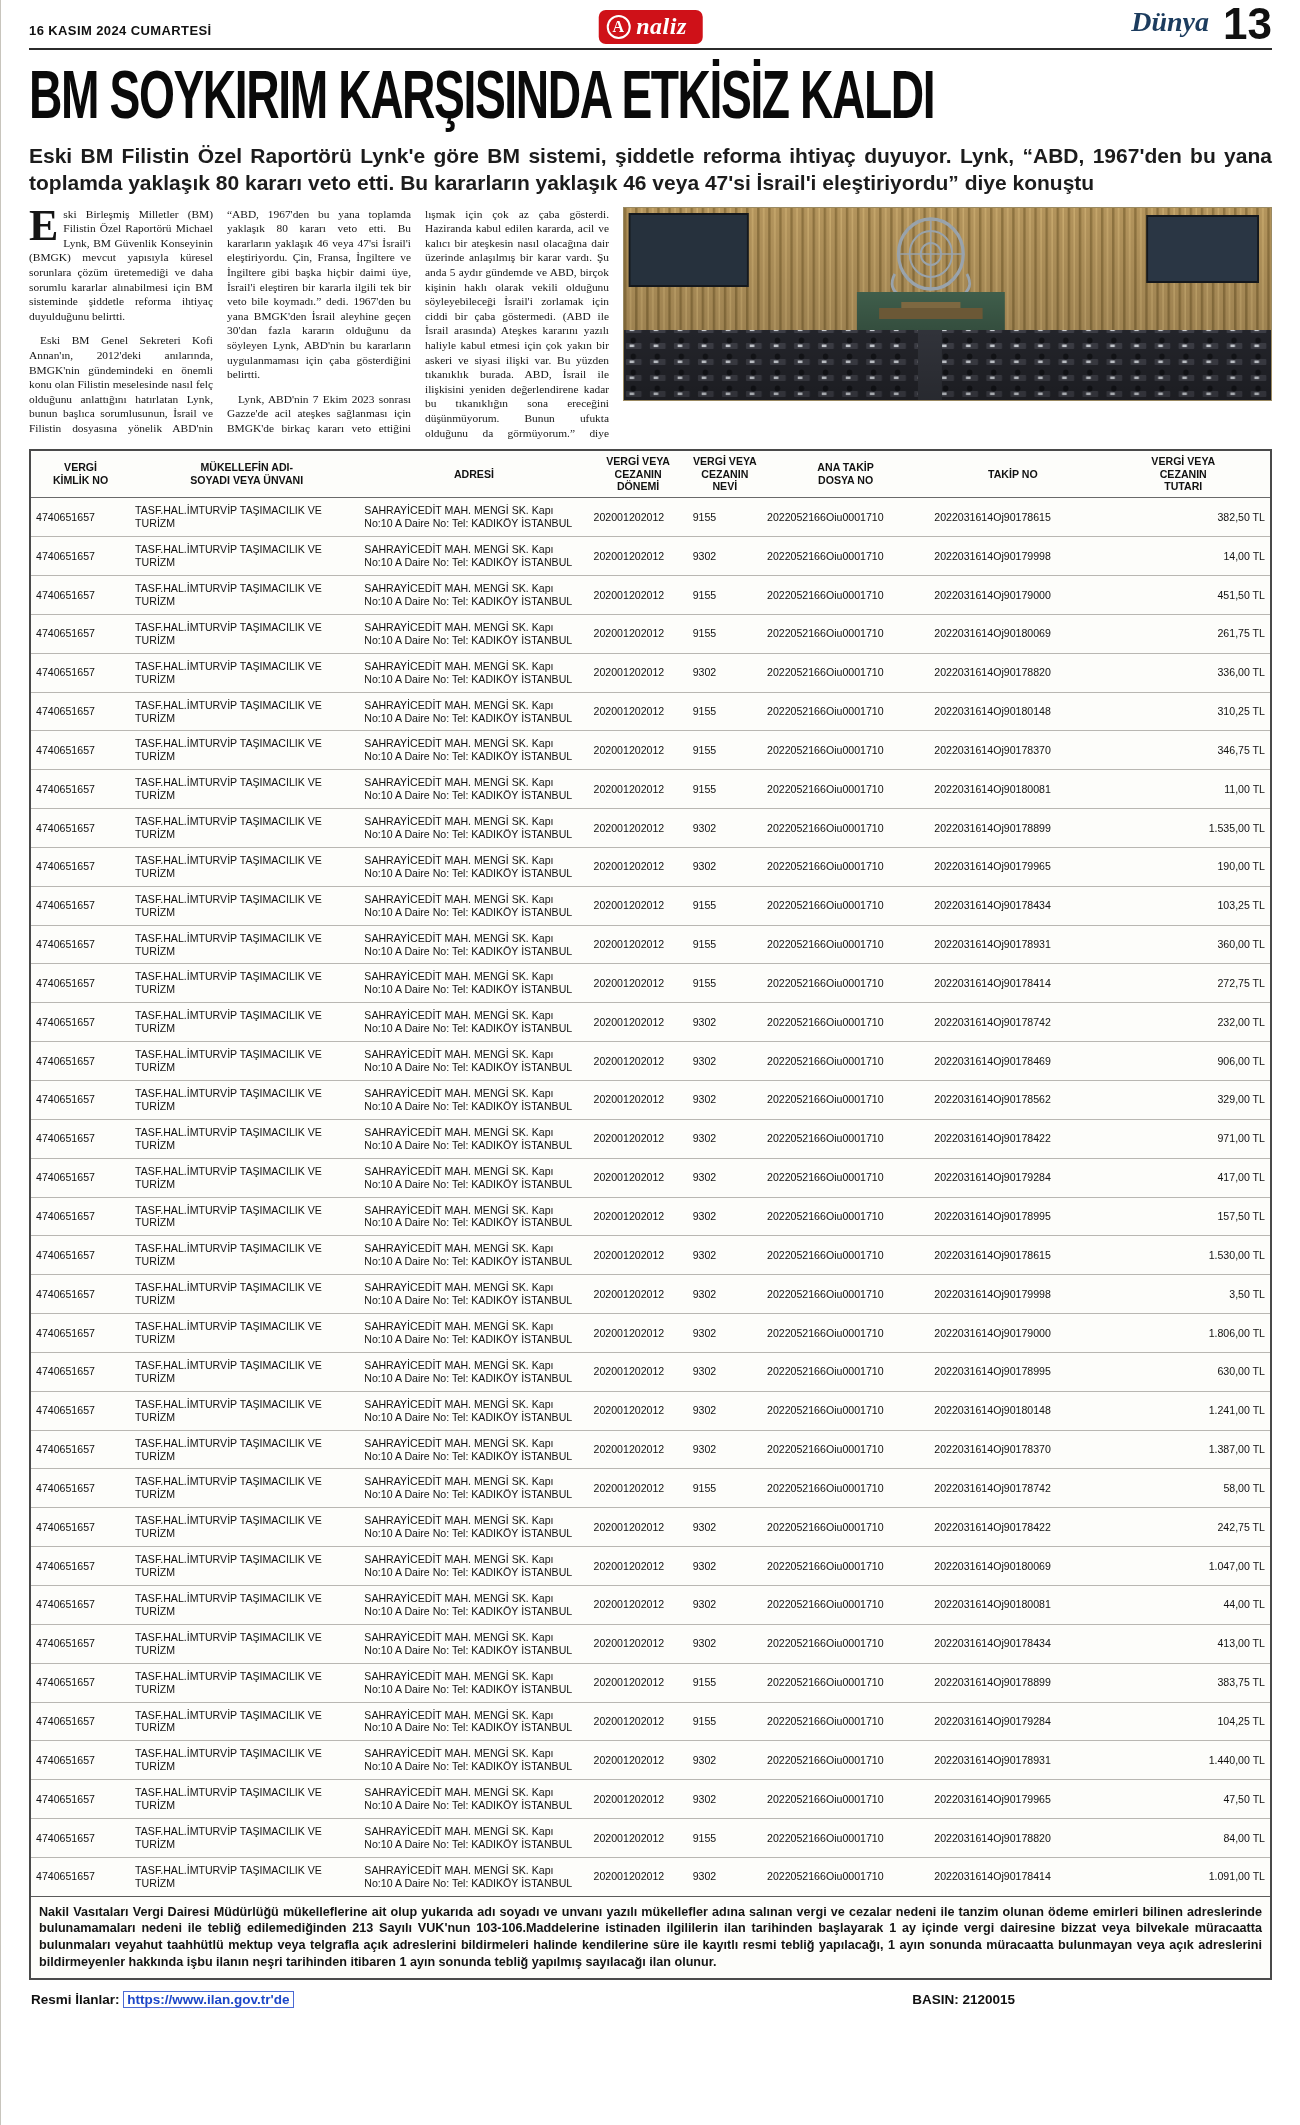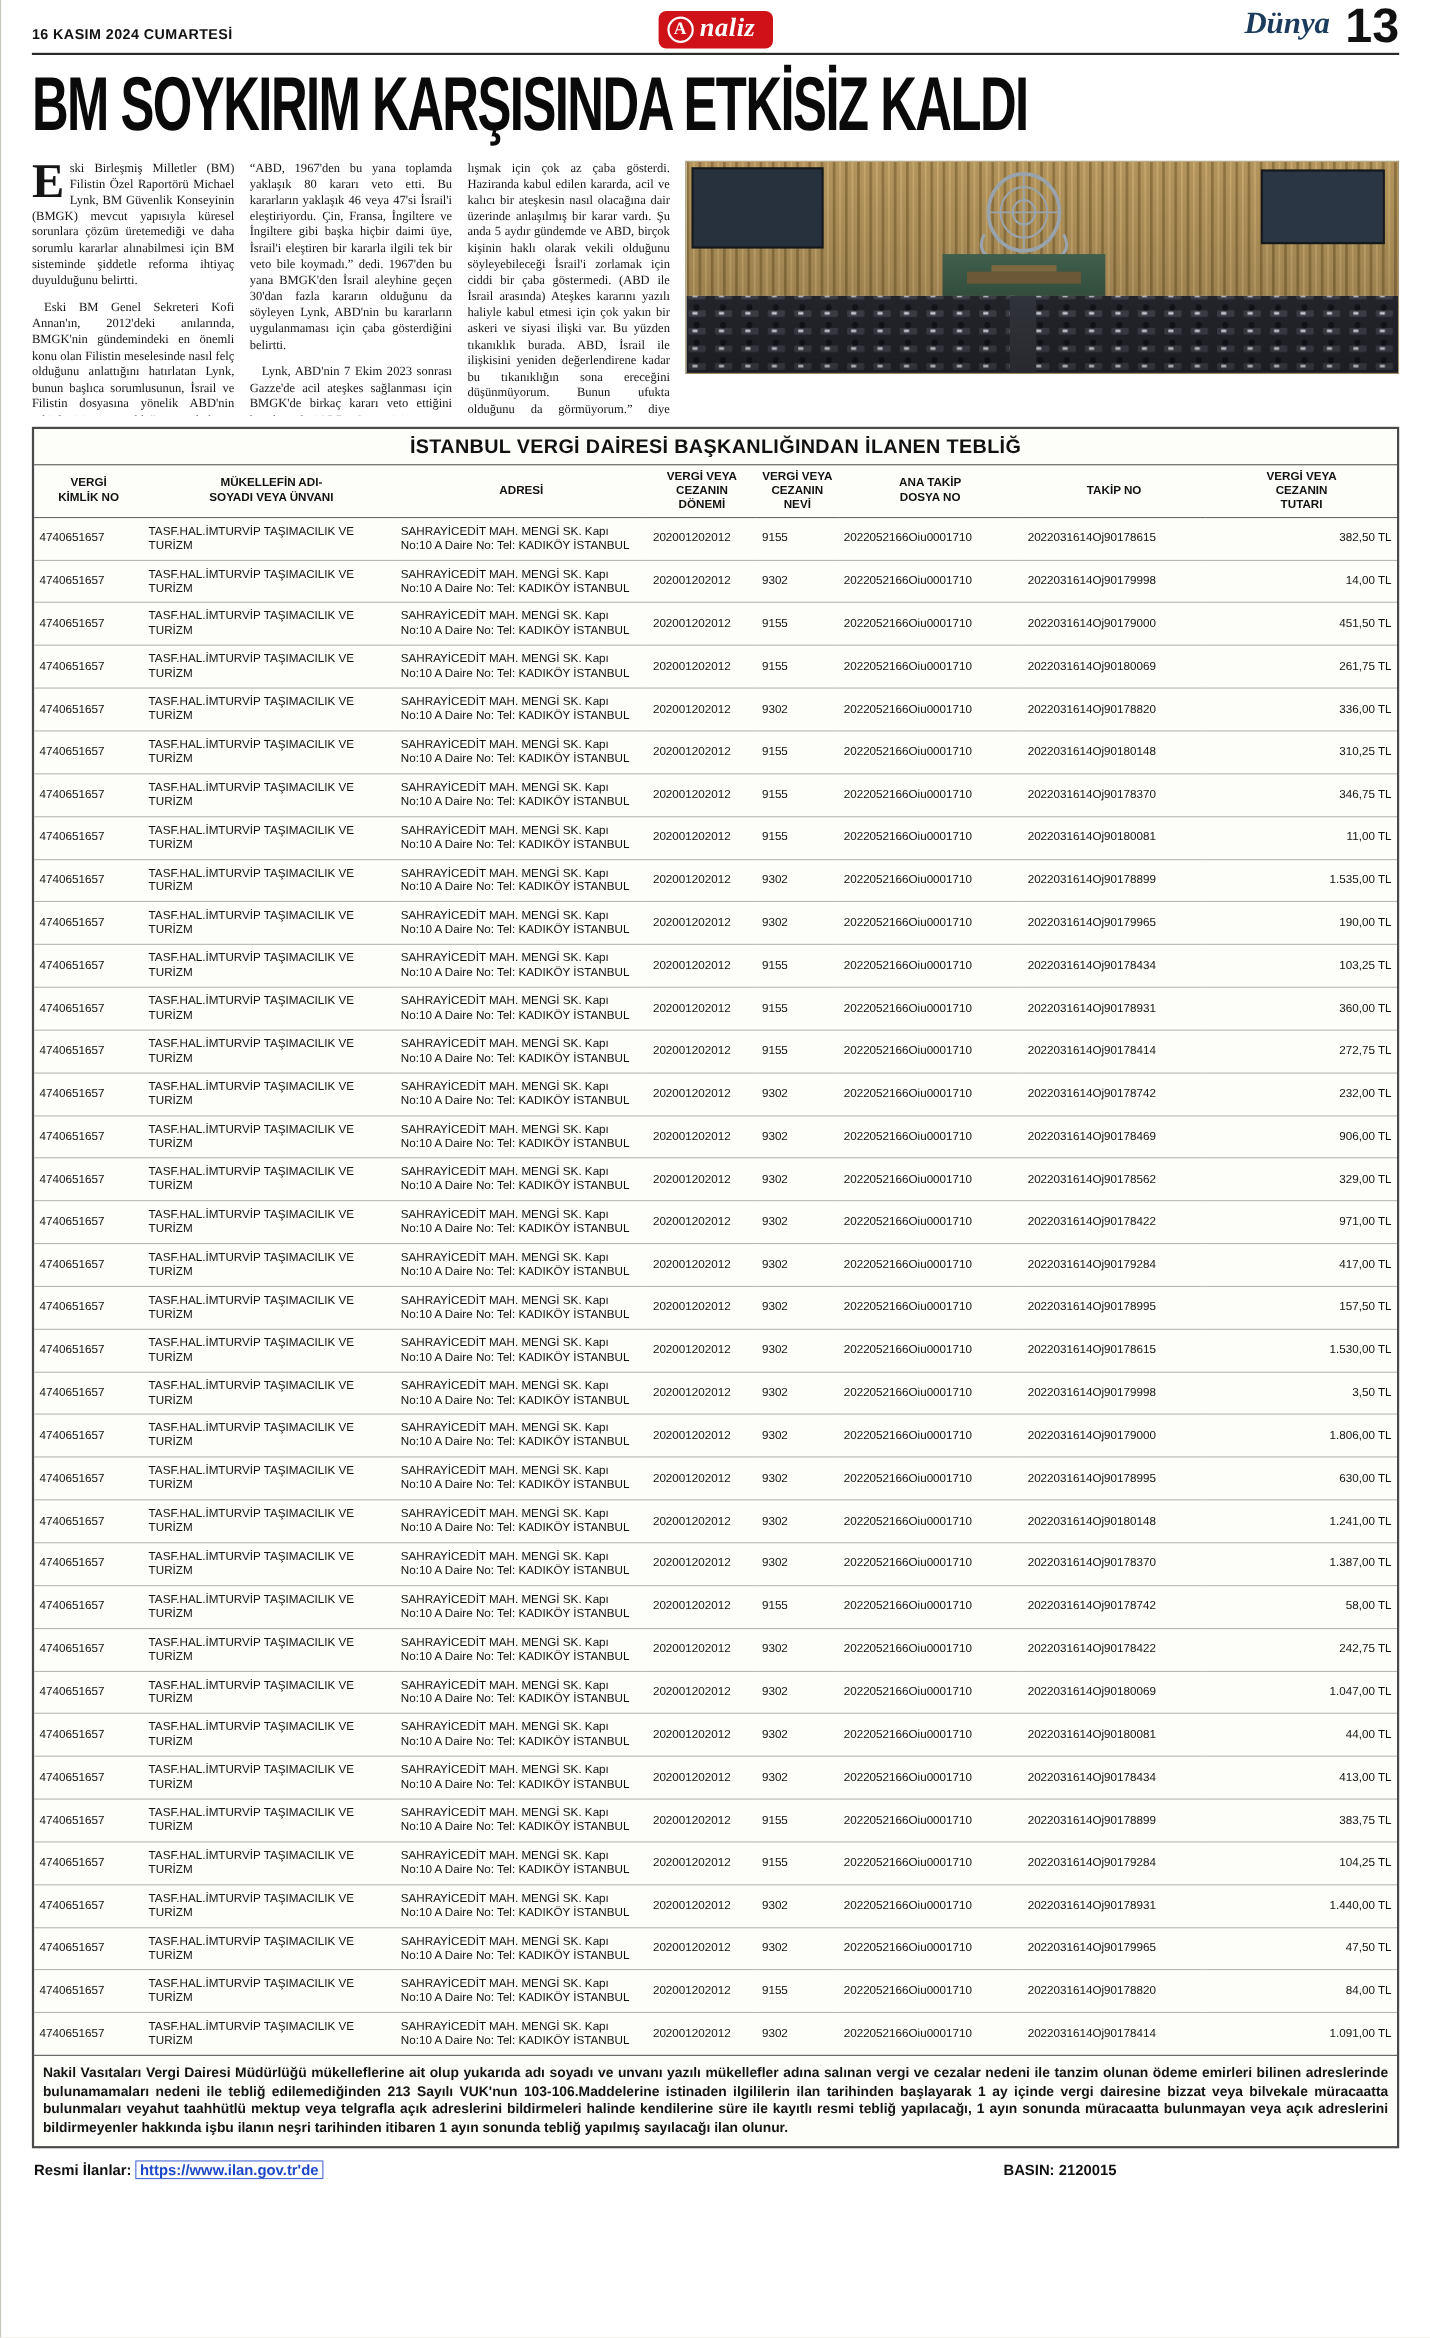--- a/index.html
+++ b/index.html
@@ -62,20 +62,21 @@
     </div>
     <div class="sectionwrap">
       <span class="section">Dünya</span>
       <span class="pageno">13</span>
     </div>
   </div>
 
   <div class="headline-wrap">
     <span class="headline">BM SOYKIRIM KARŞISINDA ETKİSİZ KALDI</span>
   </div>
+  <div class="subhead">Eski BM Filistin Özel Raportörü Lynk'e göre BM sistemi, şiddetle reforma ihtiyaç duyuyor. Lynk, “ABD, 1967'den bu yana toplamda yaklaşık 80 kararı veto etti. Bu kararların yaklaşık 46 veya 47'si İsrail'i eleştiriyordu” diye konuştu</div>
 
   <div class="article-body">
     <div class="acol">
       <p><span class="dropcap">E</span><span>ski Birleşmiş Milletler (BM) Filistin Özel Raportörü Michael Lynk, BM Güvenlik Konseyinin (BMGK) mevcut yapısıyla küresel sorunlara çözüm üretemediği ve daha sorumlu kararlar alınabilmesi için BM sisteminde şiddetle reforma ihtiyaç duyulduğunu belirtti.</span></p>
       <p>Eski BM Genel Sekreteri Kofi Annan'ın, 2012'deki anılarında, BMGK'nin gündemindeki en önemli konu olan Filistin meselesinde nasıl felç olduğunu anlattığını hatırlatan Lynk, bunun başlıca sorumlusunun, İsrail ve Filistin dosyasına yönelik ABD'nin sahiplenici tutumu olduğunu söyledi.</p>
 
     </div>
     <div class="acol">
       <p>“ABD, 1967'den bu yana toplamda yaklaşık 80 kararı veto etti. Bu kararların yaklaşık 46 veya 47'si İsrail'i eleştiriyordu. Çin, Fransa, İngiltere ve İngiltere gibi başka hiçbir daimi üye, İsrail'i eleştiren bir kararla ilgili tek bir veto bile koymadı.” dedi. 1967'den bu yana BMGK'den İsrail aleyhine geçen 30'dan fazla kararın olduğunu da söyleyen Lynk, ABD'nin bu kararların uygulanmaması için çaba gösterdiğini belirtti.</p>
       <p>Lynk, ABD'nin 7 Ekim 2023 sonrası Gazze'de acil ateşkes sağlanması için BMGK'de birkaç kararı veto ettiğini hatırlatarak “ABD, Gazze için martta, ramazan ayı boyunca veya haziranda kalıcı ateşkes çağrısında bulunan kararlara onay verdiğinde bile bunları uygulamaya ça-</p>
@@ -124,21 +125,20 @@
         <rect x="300" y="94" width="64" height="6" fill="#7d6841"></rect>
 
         <rect x="0" y="122" width="700" height="70" fill="url(#crowd)"></rect>
         <rect x="318" y="122" width="26" height="70" fill="#31333a"></rect>
         <rect x="0" y="122" width="700" height="70" fill="url(#shade)" opacity=".55"></rect>
       </svg>
     </div>
   </div>
 
   <div class="notice">
-    <div class="notice-title">İSTANBUL VERGİ DAİRESİ BAŞKANLIĞINDAN İLANEN TEBLİĞ</div>
     <table class="tax">
       <colgroup>
         <col style="width:8%">
           <col style="width:18.5%">
           <col style="width:18.5%">
           <col style="width:8%">
         <col style="width:6%">
           <col style="width:13.5%">
           <col style="width:13.5%">
           <col style="width:14%">

